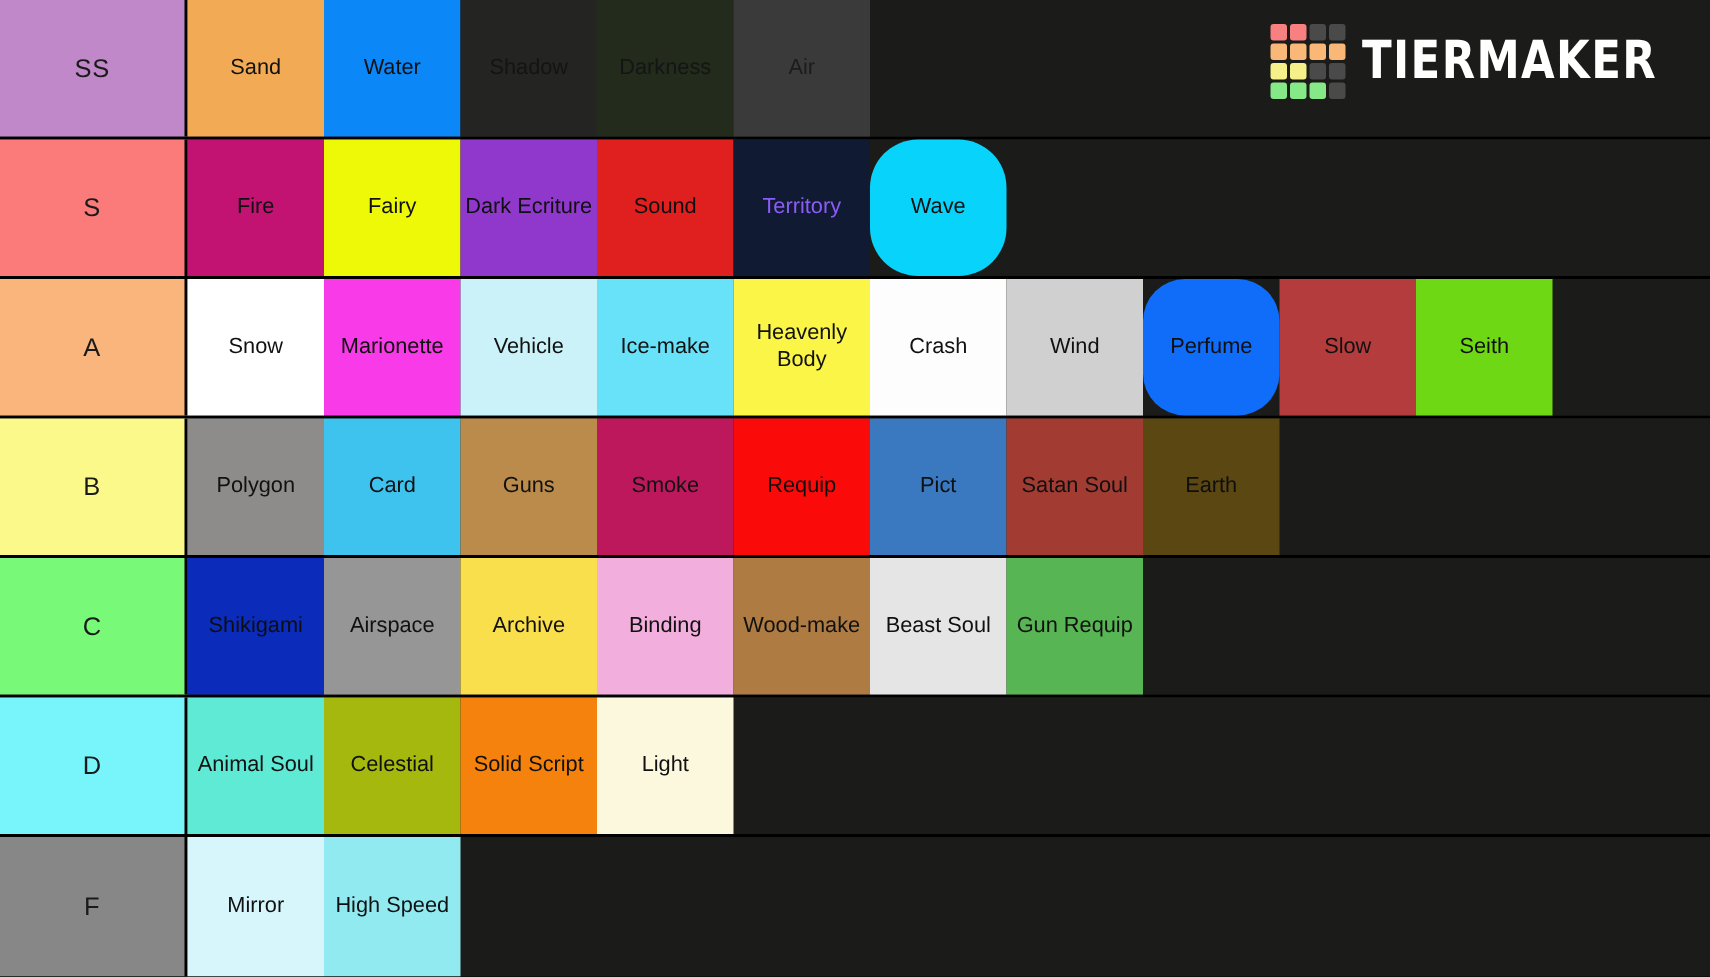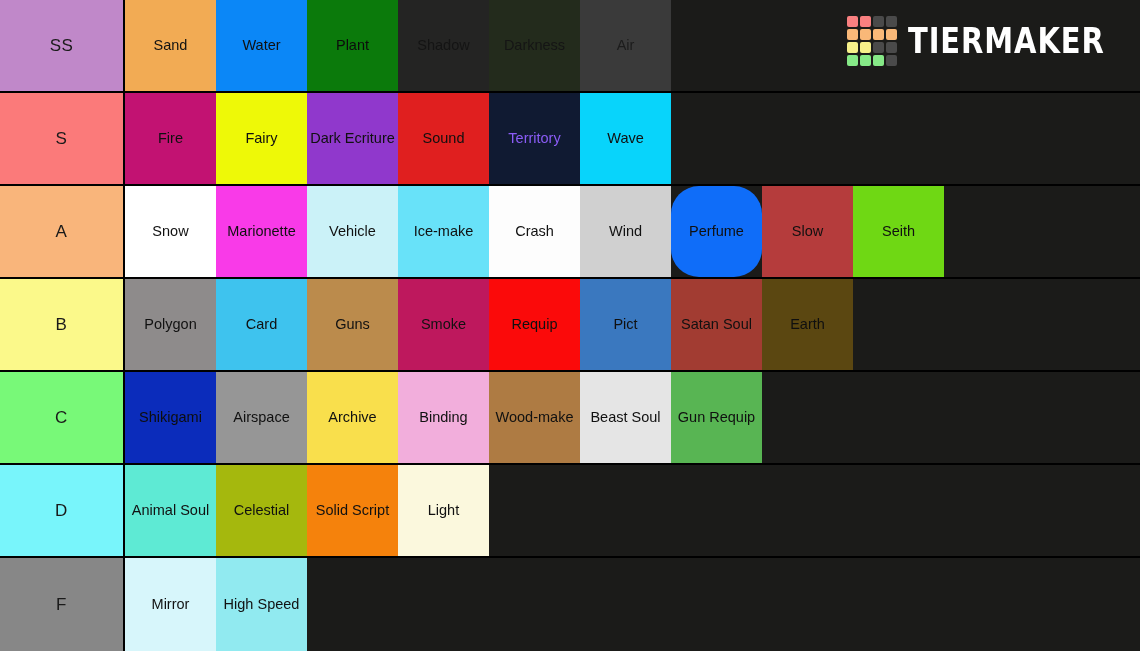--- a/index.html
+++ b/index.html
@@ -115,23 +115,20 @@
   <div id="tier-rows">
       <div class="tier-row" style="height: 93px;">
         <div class="tier-label" style="background: rgb(192, 136, 201);">SS</div>
         <div class="tier-items">
           <div class="tier-item" style="background: rgb(242, 171, 84); color: rgb(18, 18, 18);">
             <span class="txt">Sand</span>
           </div>
           <div class="tier-item" style="background: rgb(11, 135, 247); color: rgb(16, 16, 16);">
             <span class="txt">Water</span>
           </div>
-          <div class="tier-item" style="background: rgb(11, 122, 11); color: rgb(12, 12, 12);">
-            <span class="txt">Plant</span>
-          </div>
           <div class="tier-item" style="background: rgb(36, 36, 35); color: rgb(20, 20, 20);">
             <span class="txt">Shadow</span>
           </div>
           <div class="tier-item" style="background: rgb(35, 43, 28); color: rgb(21, 21, 21);">
             <span class="txt">Darkness</span>
           </div>
           <div class="tier-item" style="background: rgb(58, 58, 58); color: rgb(28, 28, 28);">
             <span class="txt">Air</span>
           </div>
         </div>
@@ -147,39 +144,42 @@
           </div>
           <div class="tier-item" style="background: rgb(144, 56, 204); color: rgb(16, 16, 16);">
             <span class="txt">Dark Ecriture</span>
           </div>
           <div class="tier-item" style="background: rgb(224, 31, 31); color: rgb(16, 16, 16);">
             <span class="txt">Sound</span>
           </div>
           <div class="tier-item" style="background: rgb(16, 26, 50); color: #8b5cf6;">
             <span class="txt">Territory</span>
           </div>
-          <div class="tier-item" style="background: rgb(8, 212, 251); color: rgb(16, 16, 16);">
+          <div class="tier-item" style="background: rgb(8, 212, 251); color: rgb(16, 16, 16); border-radius: 32px;">
             <span class="txt">Wave</span>
           </div>
         </div>
       </div>
       <div class="tier-row" style="height: 93px;">
         <div class="tier-label" style="background: rgb(249, 181, 123);">A</div>
         <div class="tier-items">
           <div class="tier-item" style="background: rgb(255, 255, 255); color: rgb(17, 17, 17);">
             <span class="txt">Snow</span>
           </div>
           <div class="tier-item" style="background: rgb(249, 58, 232); color: rgb(16, 16, 16);">
             <span class="txt">Marionette</span>
           </div>
           <div class="tier-item" style="background: rgb(203, 242, 248); color: rgb(17, 17, 17);">
             <span class="txt">Vehicle</span>
           </div>
           <div class="tier-item" style="background: rgb(104, 226, 249); color: rgb(17, 17, 17);">
             <span class="txt">Ice-make</span>
+          </div>
+          <div class="tier-item" style="background: rgb(251, 245, 72); color: rgb(17, 17, 17);">
+            <span class="txt">Heavenly Body</span>
           </div>
           <div class="tier-item" style="background: rgb(253, 253, 253); color: rgb(17, 17, 17);">
             <span class="txt">Crash</span>
           </div>
           <div class="tier-item" style="background: rgb(208, 208, 208); color: rgb(17, 17, 17);">
             <span class="txt">Wind</span>
           </div>
           <div class="tier-item" style="background: rgb(15, 109, 249); color: rgb(16, 16, 16); border-radius: 28px;">
             <span class="txt">Perfume</span>
           </div>

